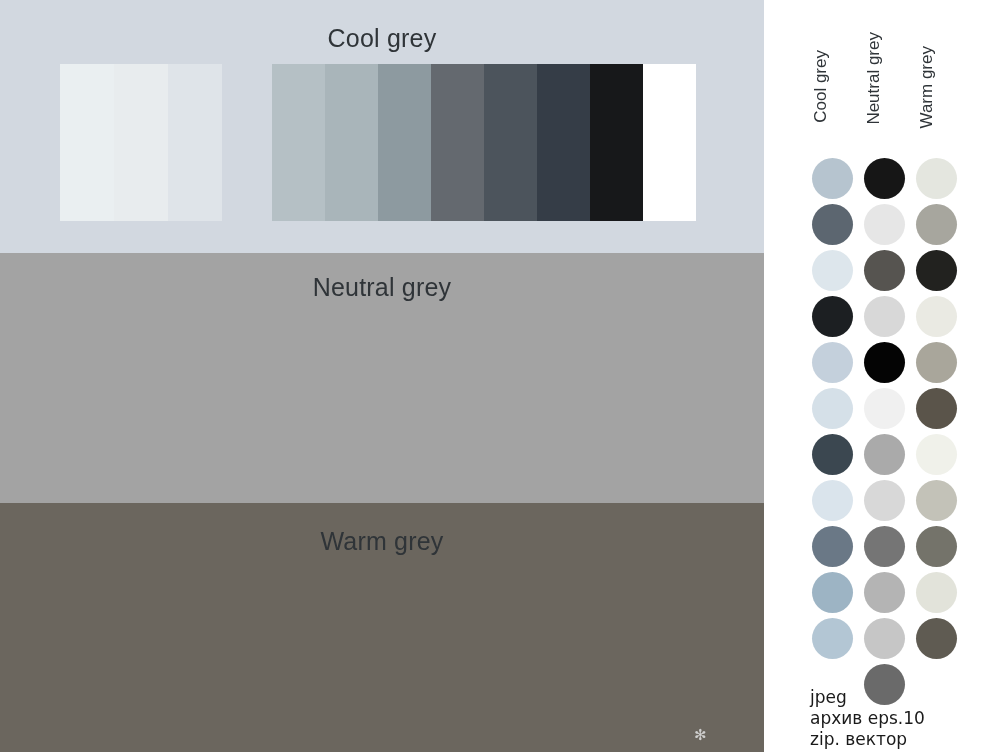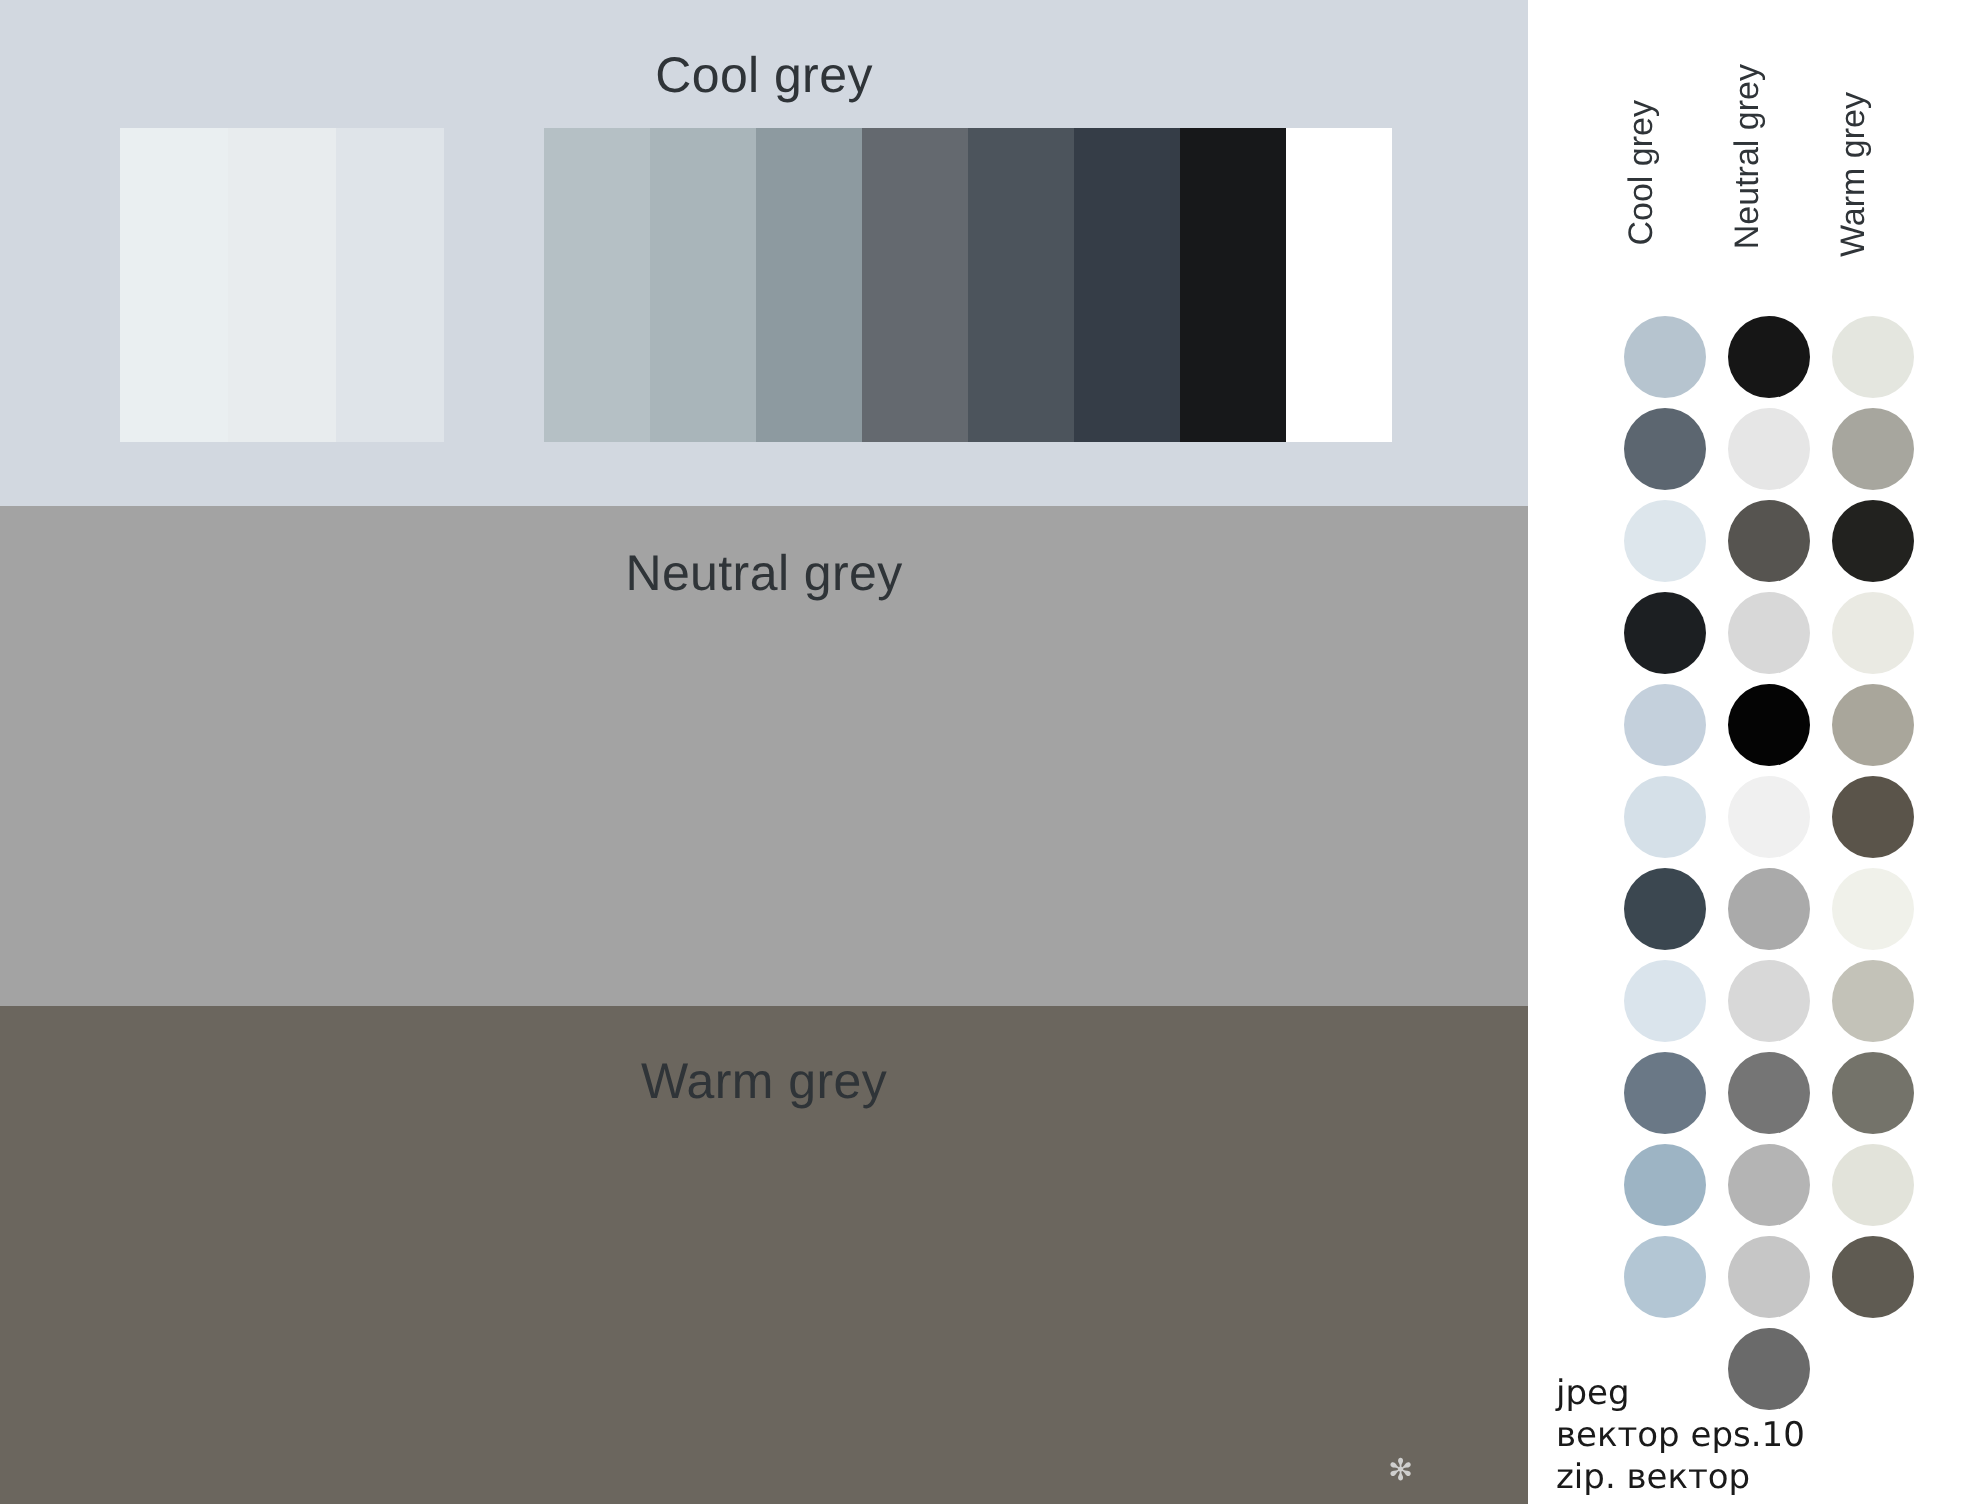--- a/index.html
+++ b/index.html
@@ -116,21 +116,21 @@
 
   #file-types {
     position: absolute;
     left: 14px;
     bottom: 2px;
     font-size: 17px;
     line-height: 21px;
     color: #1a1a1a;
     font-family: "DejaVu Sans", sans-serif;
   }
-  #file-types div { white-space: nowrap; }
+  #file-types div { white-space: nowrap; margin-left: 32px; }
 
   
   #watermark {
     position: absolute;
     left: 694px;
     top: 726px;
     display: flex;
     align-items: center;
     gap: 6px;
     font-size: 14px;
@@ -257,21 +257,21 @@
           <div class="dot c1" style="background: rgb(198, 198, 198);"></div>
           <div class="dot c2" style="background: rgb(95, 91, 82);"></div>
         </div>
         <div class="dot-row">
           <div class="dot c1" style="background: rgb(106, 106, 106);"></div>
         </div>
       </div>
 
     <div id="file-types">
       <div>jpeg</div>
-      <div>вектор eps.10</div>
+      <div>архив eps.10</div>
       <div>zip. вектор</div>
     </div>
 
   </aside>
 
   <div id="watermark">
     <span class="wm-mark">✻</span>
   </div>
 
 </div>

